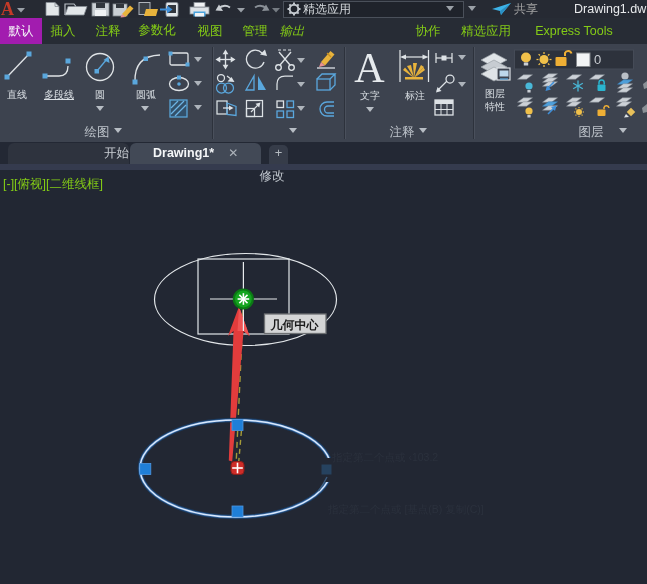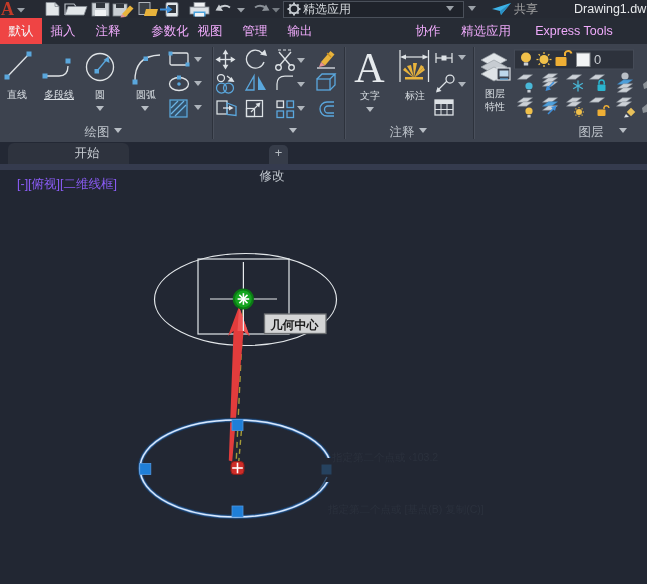--- a/index.html
+++ b/index.html
@@ -4,22 +4,22 @@
 <style>
 html,body{margin:0;padding:0;background:#222733;}
 #app{position:relative;width:647px;height:584px;overflow:hidden;background:#222733;
   font-family:"Liberation Sans",sans-serif;}
 .abs{position:absolute;}
 #titlebar{left:0;top:0;width:647px;height:18px;background:#262a33;}
 #tabrow{left:0;top:18px;width:647px;height:26px;background:#272c35;}
 #ribbon{left:0;top:44px;width:647px;height:98px;background:#3d434f;}
 #filebar{left:0;top:142px;width:647px;height:22px;background:#232834;}
 #canvas{left:0;top:164px;width:647px;height:420px;background:#222733;}
-.tab{position:absolute;top:18px;height:26px;line-height:26px;color:#f0abfc;font-size:12.5px;text-align:center;}
-.tab.act{background:#ef4444;color:#f4f6f8;}
+.tab{position:absolute;top:18px;height:26px;line-height:26px;color:#84cc16;font-size:12.5px;text-align:center;}
+.tab.act{background:#a21caf;color:#f4f6f8;}
 .lbl{position:absolute;color:#dbe0e5;font-size:10px;text-align:center;white-space:nowrap;}
 .plbl{position:absolute;color:#bfc5cc;font-size:12.5px;text-align:center;white-space:nowrap;}
 .sep{position:absolute;top:47px;height:92px;width:1px;background:#2d323c;border-right:1px solid #4a505c;}
 .dd{position:absolute;width:0;height:0;border-left:4px solid transparent;border-right:4px solid transparent;border-top:5px solid #b7bdc4;}
 </style>
 </head>
 <body>
 <div id="app">
   <div id="titlebar" class="abs"></div>
   <div id="tabrow" class="abs"></div>
@@ -86,24 +86,24 @@
   <svg class="abs" style="left:492px;top:3px;" width="20" height="13" viewBox="0 0 20 13">
     <polygon points="0,6 19,0 9,12 8,8" fill="#3db3e8"></polygon>
     <polygon points="19,0 8,8 9,12 11.5,8.5" fill="#2a8fc4"></polygon>
   </svg>
   <div class="abs" style="left:514px;top:2px;color:#a3a3a3;font-size:12px;line-height:14px;">共享</div>
   <div class="abs" style="left:574px;top:2px;color:#e8eaec;font-size:12.5px;line-height:14px;white-space:nowrap;">Drawing1.dw</div>
 
   <div class="tab act" style="left:0;width:42px;">默认</div>
   <div class="tab" style="left:44px;width:38px;">插入</div>
   <div class="tab" style="left:89px;width:38px;">注释</div>
-  <div class="tab" style="left:145px;width:50px;">参数化</div>
+  <div class="tab" style="left:132px;width:50px;font-family:Liberation Mono, monospace;">参数化</div>
   <div class="tab" style="left:191px;width:38px;">视图</div>
   <div class="tab" style="left:236px;width:38px;">管理</div>
-  <div class="tab" style="left:281px;width:38px;">输出</div>
+  <div class="tab" style="left:273px;width:38px;font-style:italic;">输出</div>
   <div class="tab" style="left:409px;width:38px;">协作</div>
   <div class="tab" style="left:455px;width:62px;">精选应用</div>
   <div class="tab" style="left:527px;width:94px;">Express Tools</div>
 
   <div class="sep" style="left:212px;"></div>
   <div class="sep" style="left:344px;"></div>
   <div class="sep" style="left:473px;"></div>
 
   <svg class="abs" style="left:0;top:44px;" width="647" height="98" viewBox="0 0 647 98">
 
@@ -365,25 +365,26 @@
 
   <div class="plbl" style="left:82px;top:124px;width:30px;">绘图</div>
   <div class="dd" style="left:114px;top:128px;"></div>
   <div class="plbl" style="left:257px;top:124px;width:30px;margin-top:44px;">修改</div>
   <div class="dd" style="left:289px;top:128px;"></div>
   <div class="plbl" style="left:387px;top:124px;width:30px;">注释</div>
   <div class="dd" style="left:419px;top:128px;"></div>
   <div class="plbl" style="left:576px;top:124px;width:30px;">图层</div>
   <div class="dd" style="left:619px;top:128px;"></div>
 
-  <div class="abs" style="left:8px;top:143px;width:121px;height:21px;background:#2e333e;color:#c9ced4;font-size:12.5px;line-height:21px;text-align:center;border-radius:6px 6px 0 0;"><span style="margin-left:37px;">开始</span></div>
+  <div class="abs" style="left:8px;top:143px;width:121px;height:21px;background:#2e333e;color:#c9ced4;font-size:12.5px;line-height:21px;text-align:right;border-radius:6px 6px 0 0;"><span style="margin-left:37px;">开始</span></div>
+  <div class="abs" style="left:130px;top:143px;width:131px;height:21px;background:#424956;color:#f4f6f8;font-size:12.5px;line-height:21px;font-weight:bold;border-radius:6px 6px 0 0;"><span style="margin-left:23px;">Drawing1*</span><span style="font-weight:normal;color:#aeb4bb;margin-left:14px;font-size:12px;">✕</span></div>
   <div class="abs" style="left:269px;top:145px;width:19px;height:19px;background:#363c49;color:#b4bac0;font-size:13px;line-height:16px;text-align:center;border-radius:5px 5px 0 0;">+</div>
 
   <div class="abs" style="left:0;top:164px;width:647px;height:6px;background:#353b4e;"></div>
-  <div class="abs" style="left:17px;top:176px;color:#8b5cf6;font-size:12.5px;">[-][俯视][二维线框]</div>
+  <div class="abs" style="left:3px;top:176px;color:#84cc16;font-size:12.5px;">[-][俯视][二维线框]</div>
   <svg class="abs" style="left:0;top:164px;" width="647" height="420" viewBox="0 0 647 420">
 
     <ellipse cx="245.5" cy="135.5" rx="91" ry="46" fill="none" stroke="#e2e6e9" stroke-width="1.2"></ellipse>
 
     <rect x="198" y="95" width="91" height="75" fill="none" stroke="#e2e6e9" stroke-width="1.2"></rect>
 
     <line x1="210" y1="135" x2="277" y2="135" stroke="#e8ebee" stroke-width="1.2"></line>
     <line x1="243.4" y1="98" x2="243.4" y2="167" stroke="#e8ebee" stroke-width="1.2"></line>
 
     <line x1="243.2" y1="146" x2="236.2" y2="298" stroke="#a59b38" stroke-width="1.4" stroke-dasharray="6,5"></line>

